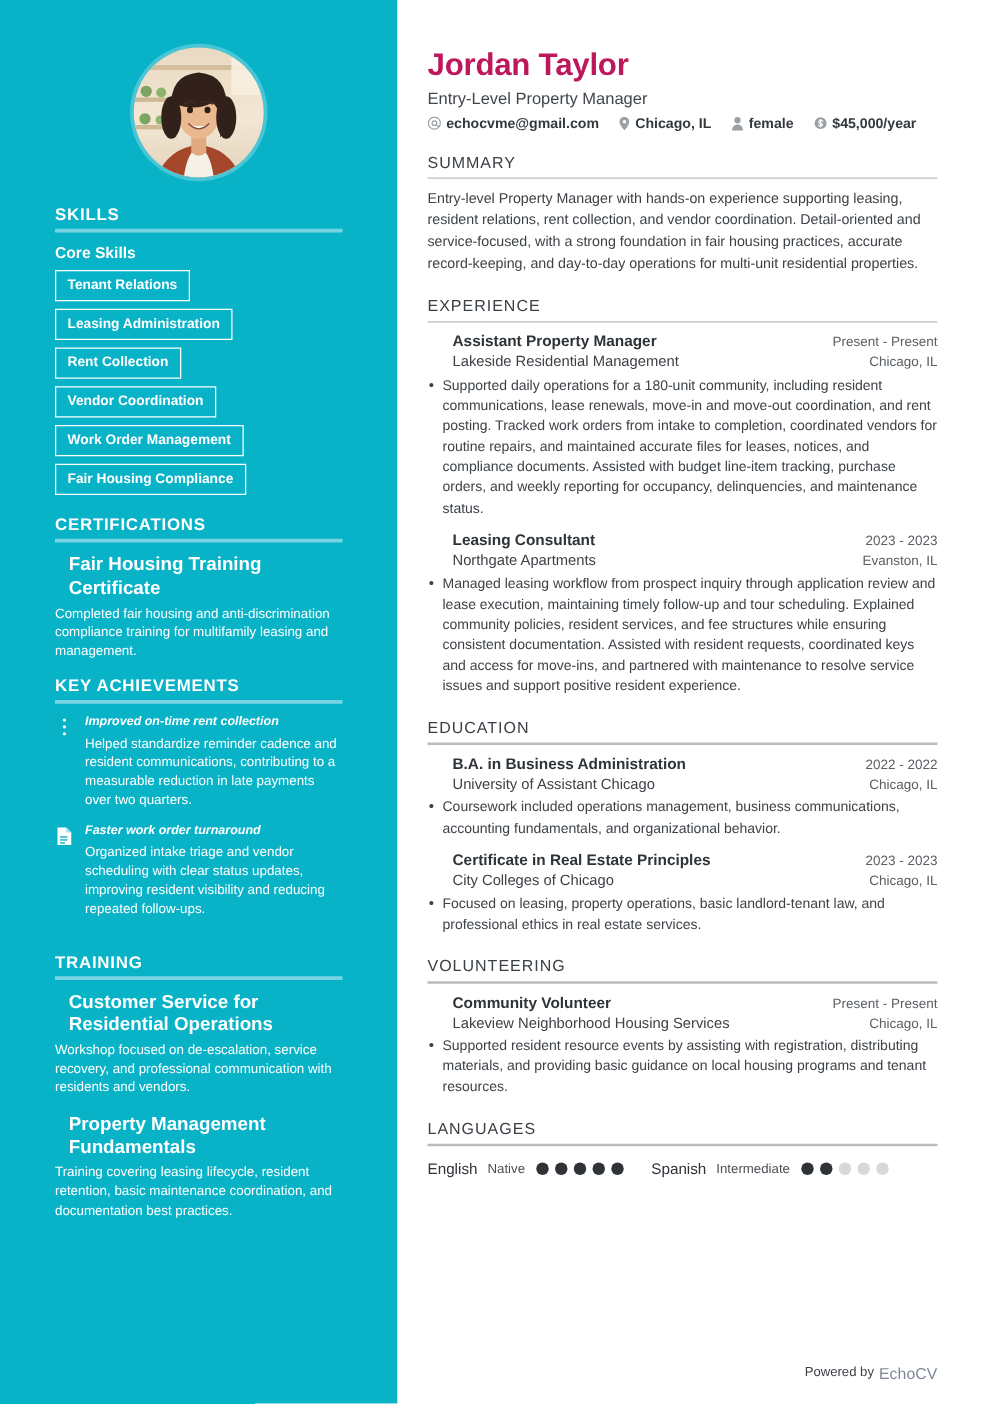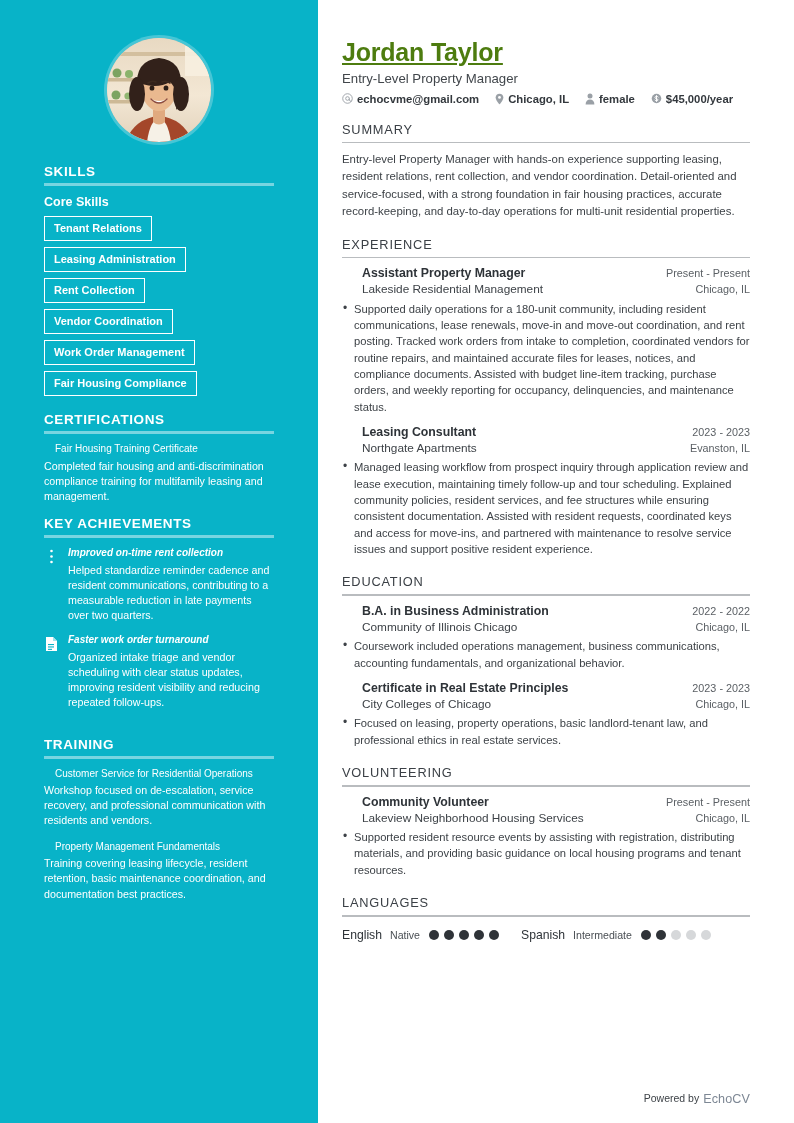--- a/index.html
+++ b/index.html
@@ -72,22 +72,22 @@
     color: #ffffff;
     font-size: 11px;
     font-weight: bold;
     padding: 6px 9px;
     line-height: 1;
     white-space: nowrap;
     background: transparent;
   }
 
   .cert-title, .train-title {
-    font-size: 10px;
-    font-weight: normal;
+    font-size: 15px;
+    font-weight: bold;
     color: #ffffff;
     line-height: 1.25;
     margin-bottom: 3px;
     padding-left: 11px;
   }
   .cert-desc, .train-desc {
     font-size: 10.7px;
     line-height: 1.42;
     color: #ffffff;
     margin-bottom: 12px;
@@ -121,24 +121,23 @@
   
   .main {
     flex: 1 1 auto;
     padding: 38px 44px 0 24px;
     position: relative;
     background: #ffffff;
   }
   .name {
     font-size: 25px;
     font-weight: bold;
-    color: #4d7c0f;
+    color: #be185d;
     letter-spacing: -0.2px;
     line-height: 1.15;
-    text-decoration: underline;
   }
   .role {
     font-size: 13.2px;
     color: #41464b;
     margin-top: 4px;
     margin-bottom: 7px;
   }
   .contacts {
     display: flex;
     align-items: center;
@@ -456,21 +455,21 @@
     <section class="sec">
       <div class="sec-h">EDUCATION</div>
       <div class="sec-rule"></div>
 
       <div class="entry">
         <div class="entry-row">
           <span class="entry-title">B.A. in Business Administration</span>
           <span class="entry-date">2022 - 2022</span>
         </div>
         <div class="entry-row">
-          <span class="entry-org">Community of Illinois Chicago</span>
+          <span class="entry-org">University of Assistant Chicago</span>
           <span class="entry-loc">Chicago, IL</span>
         </div>
         <ul class="bullets">
           <li>Coursework included operations management, business communications, accounting fundamentals, and organizational behavior.</li>
         </ul>
       </div>
 
       <div class="entry">
         <div class="entry-row">
           <span class="entry-title">Certificate in Real Estate Principles</span>

